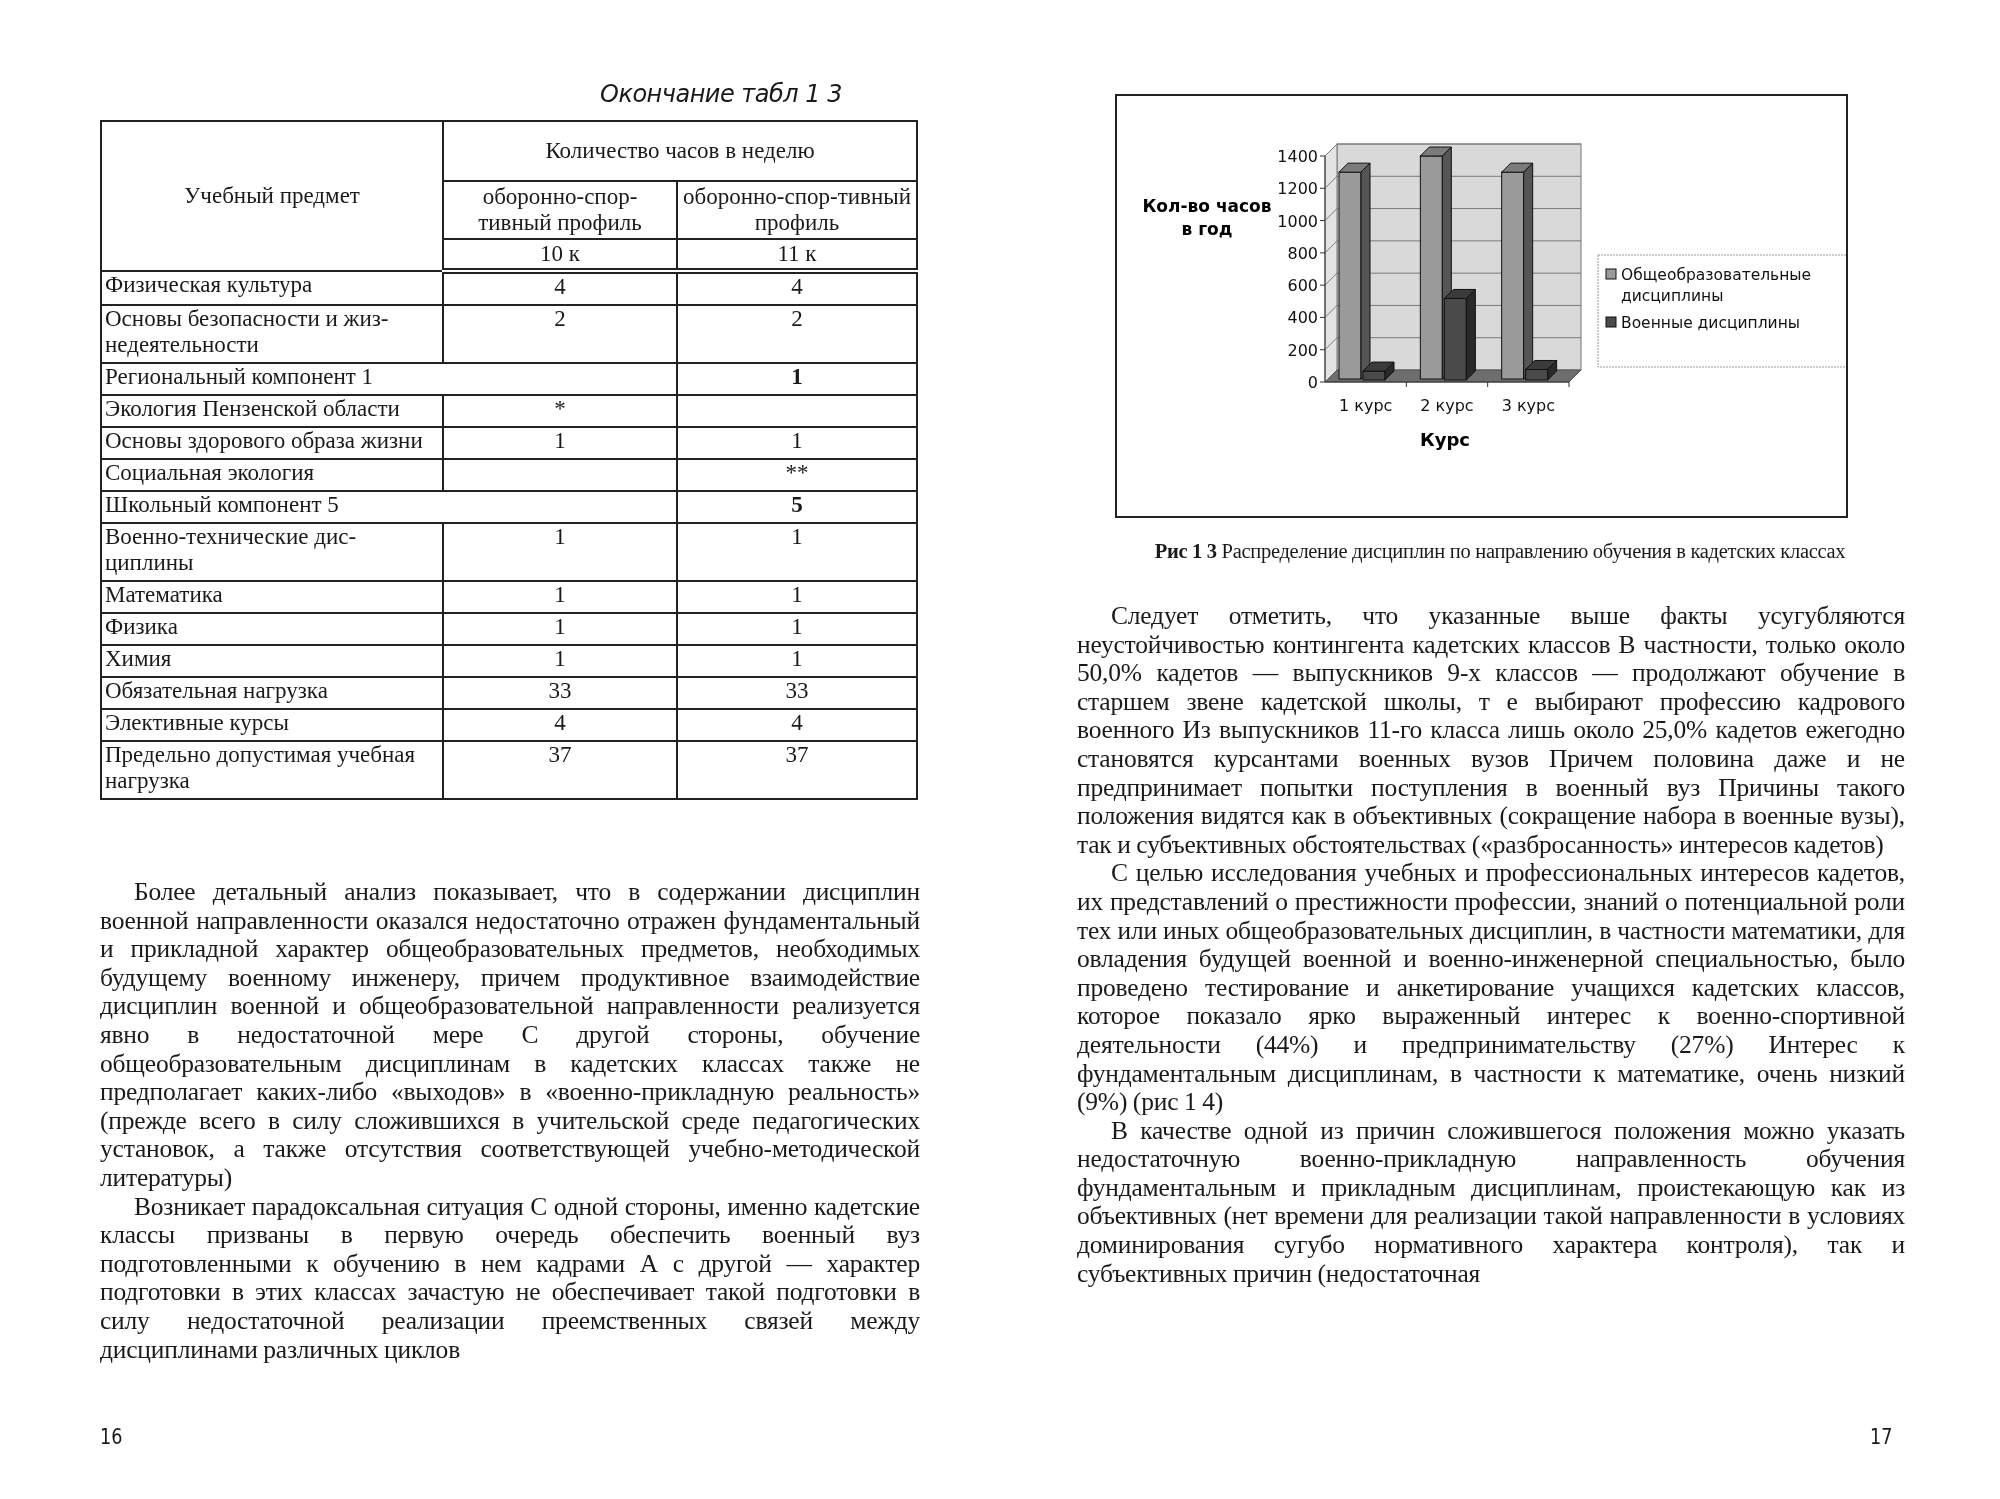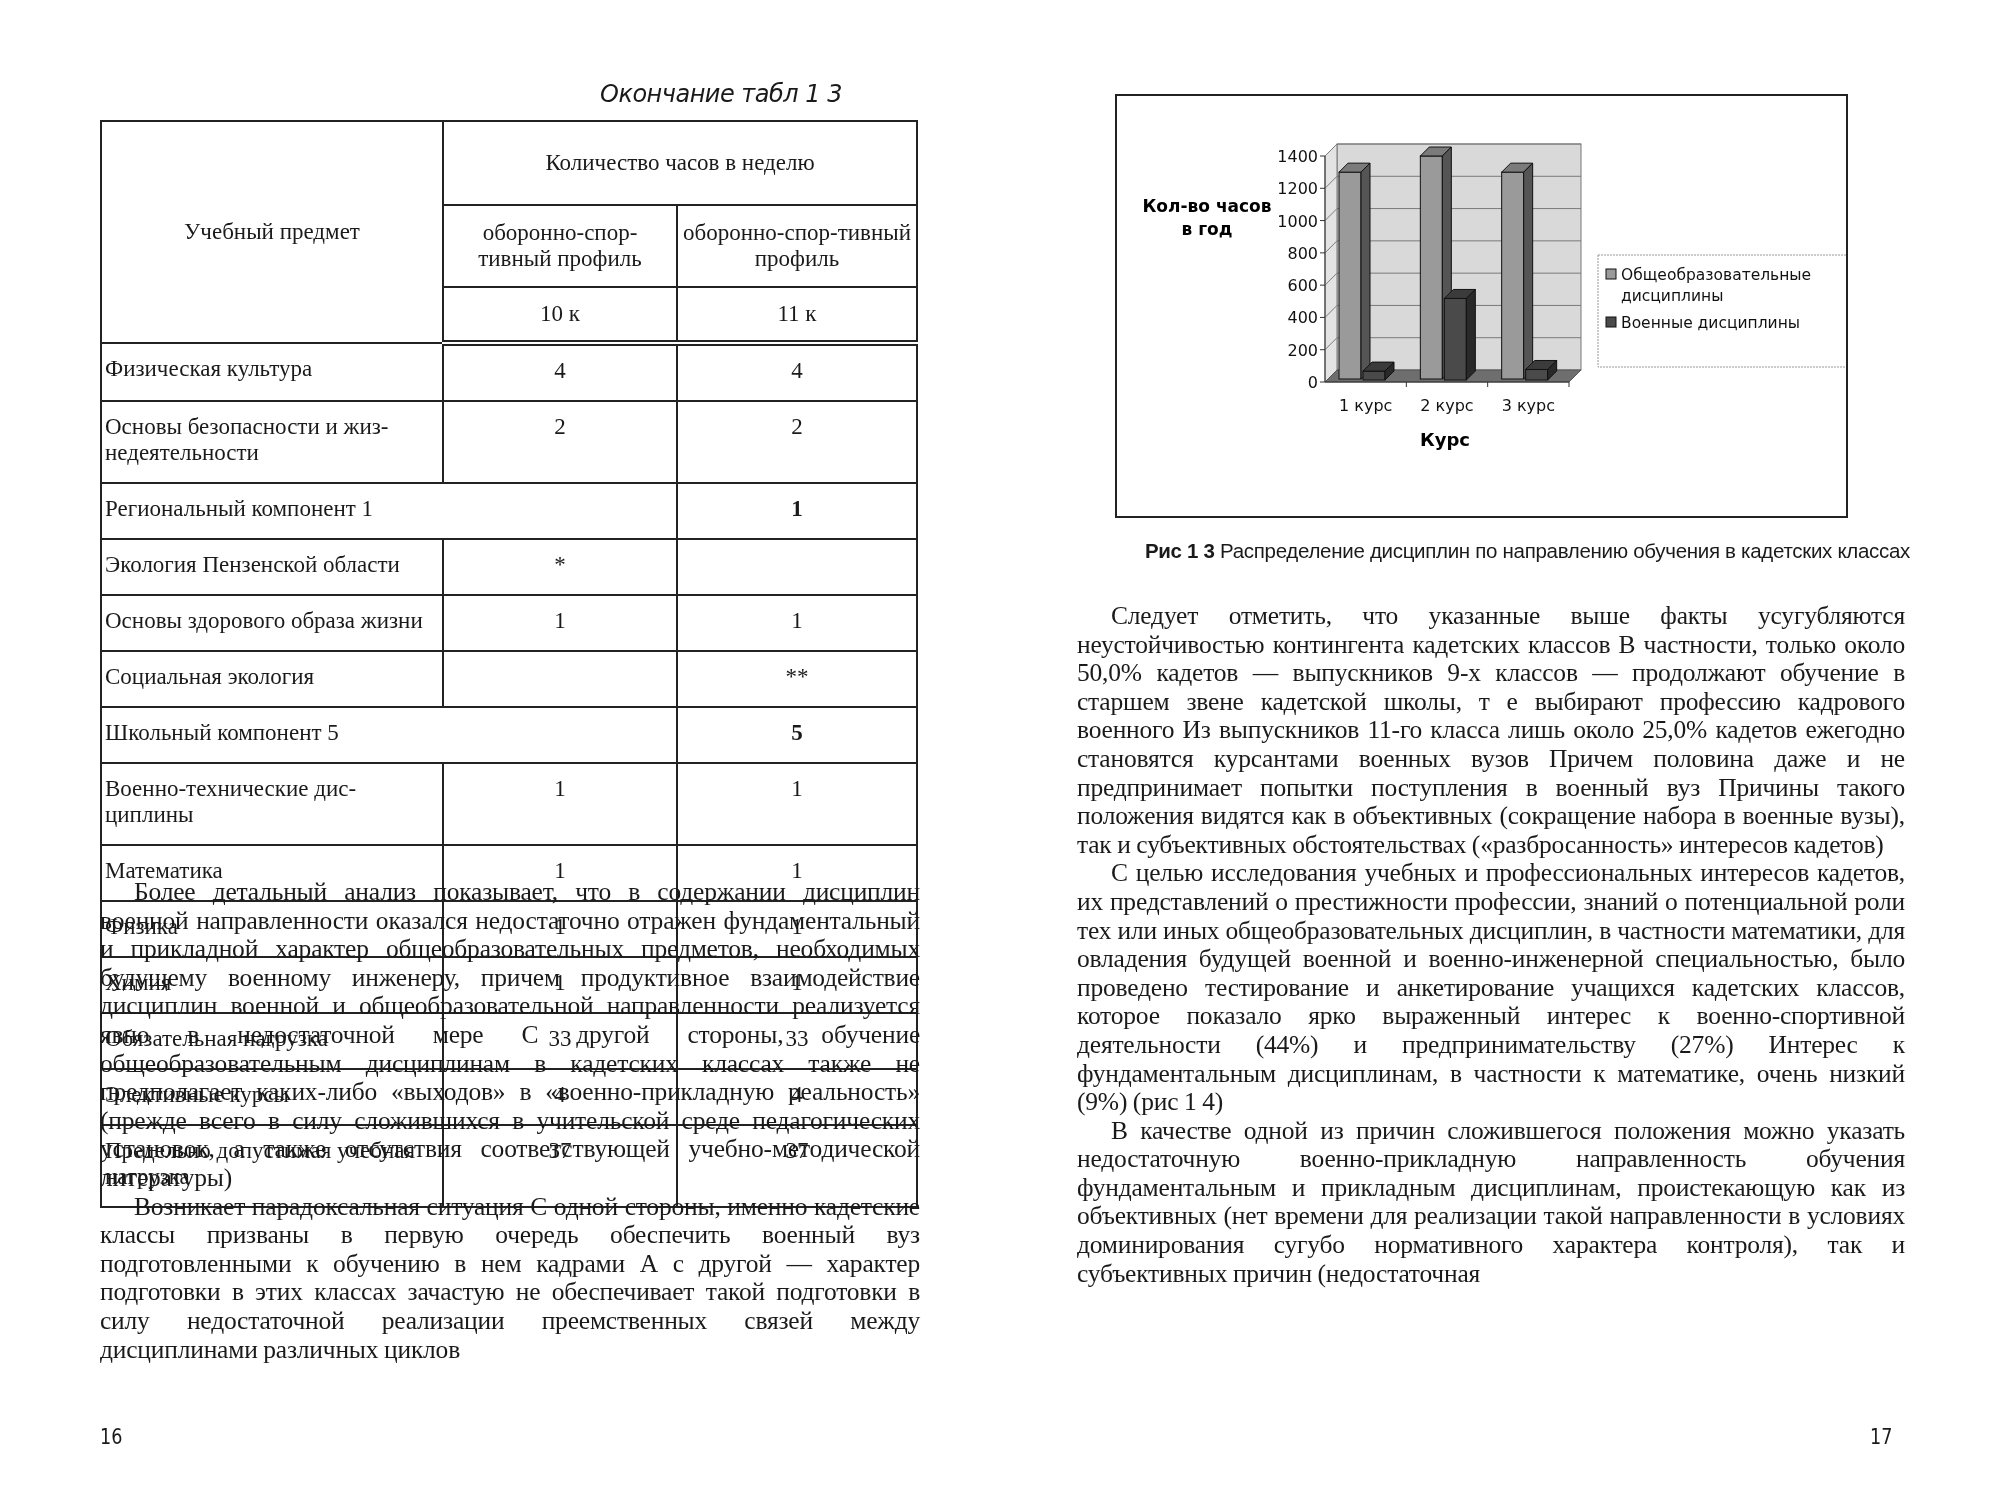--- a/index.html
+++ b/index.html
@@ -10,21 +10,21 @@
     position: absolute; left: 600px; width: 320px; top: 80px;
     text-align: left; font-style: italic; font-size: 24px;
     font-family: "DejaVu Sans", sans-serif; letter-spacing: -0.5px;
   }
   #hours-table {
     position: absolute; left: 100px; top: 120px; width: 816px;
     border-collapse: collapse; font-family: "Liberation Serif", serif;
     font-size: 23px; line-height: 26px; table-layout: fixed;
   }
   #hours-table td, #hours-table th {
-    border: 2px solid #222; padding: 12px 3px; vertical-align: top; font-weight: normal;
+    border: 2px solid #222; padding: 0 3px; vertical-align: top; font-weight: normal;
   }
   #hours-table th { text-align: center; vertical-align: middle; }
   #hours-table col.c1 { width: 342px; }
   #hours-table col.c2 { width: 234px; }
   #hours-table col.c3 { width: 240px; }
   #hours-table .h-top { height: 58px; }
   #hours-table .h-mid { height: 56px; margin-top: 40px; }
   #hours-table .h-bot { height: 28px; border-bottom: 6px double #222; }
   #hours-table td.num { text-align: center; }
   #hours-table td.bold { font-weight: bold; }
@@ -48,21 +48,21 @@
   #page-num-right { left: 1870px; transform-origin: left; }
 
   
   #chart-box {
     position: absolute; left: 1115px; top: 94px; width: 733px; height: 424px;
     border: 2px solid #222; box-sizing: border-box; background: #fff;
   }
   #chart-svg { position: absolute; left: 0; top: 0; }
   #chart-caption {
     position: absolute; left: 1090px; top: 538px; width: 820px;
-    text-align: right; font-family: Liberation Sans, sans-serif;
+    text-align: center; font-family: Liberation Serif, serif;
     font-size: 20.5px; line-height: 26px; letter-spacing: -0.3px;
   }
   #chart-caption .fig-label { font-weight: bold; }
 </style>
 </head>
 <body>
 
 <div id="table-caption">Окончание табл 1 3</div>
 
 <table id="hours-table">

